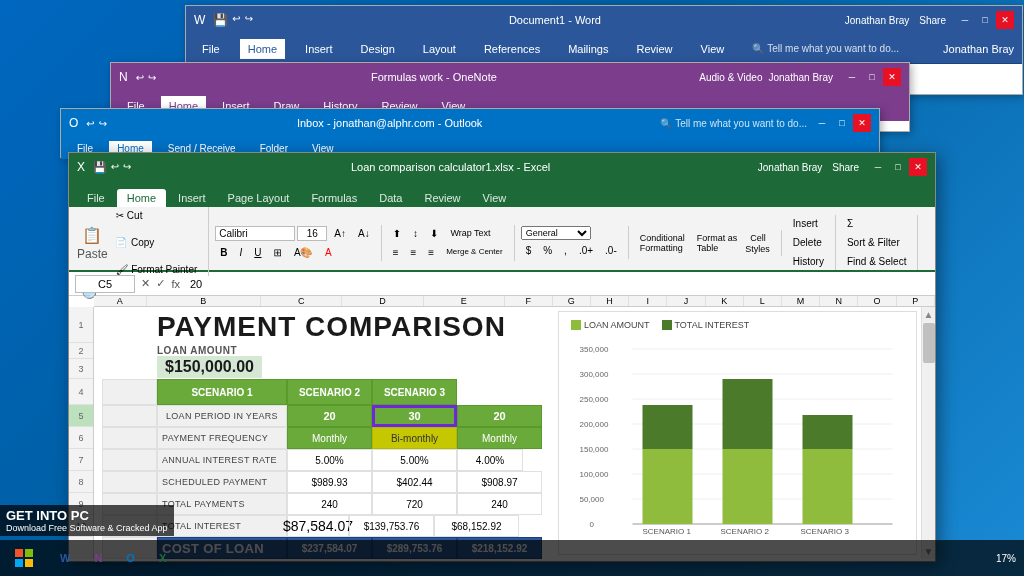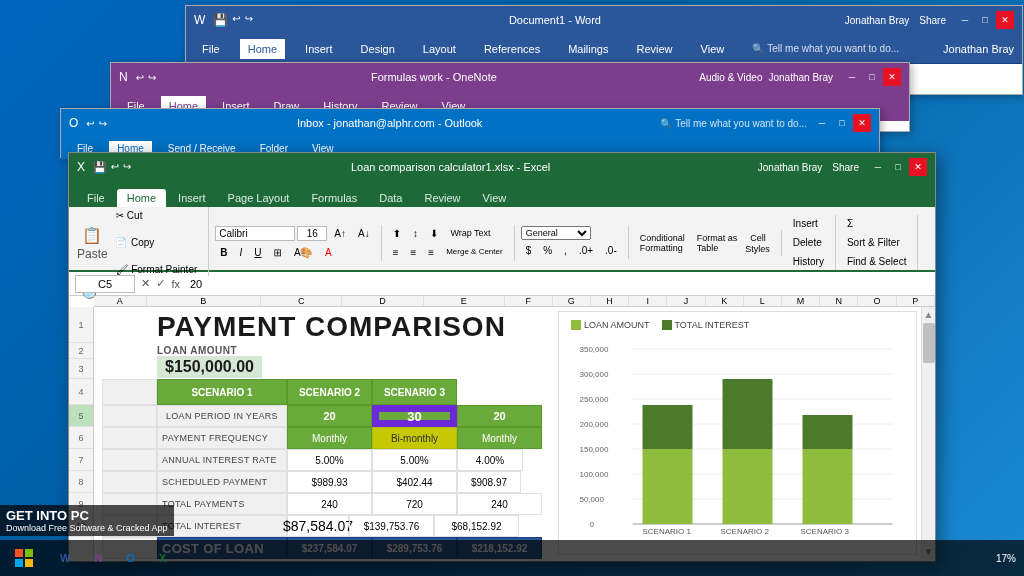--- a/index.html
+++ b/index.html
@@ -699,21 +699,21 @@
               </div>
               <div style="width:85px;background:#6aaa3a;color:white;display:flex;align-items:center;justify-content:center;font-size:10px;font-weight:bold;border:1px solid #5a9a2a;">
                 <span>SCENARIO 3</span>
               </div>
             </div>
 
             <div style="height:22px;display:flex;align-items:stretch;">
               <div style="width:55px;background:#f0f0f0;border:1px solid #e0e0e0;"></div>
               <div class="row-label" style="width:130px;display:flex;align-items:center;padding:0 8px;border:1px solid #e0e0e0;">LOAN PERIOD IN YEARS</div>
               <div style="width:85px;background:#6aaa3a;color:white;display:flex;align-items:center;justify-content:center;font-size:11px;font-weight:bold;border:1px solid #5a9a2a;">20</div>
-              <div style="width:85px;background:#6aaa3a;color:white;display:flex;align-items:center;justify-content:center;font-size:13px;font-weight:bold;border:7px solid #6d28d9;">30</div>
+              <div style="width:85px;background:#6aaa3a;color:white;display:flex;align-items:center;justify-content:center;font-size:11px;font-weight:bold;border:3px solid #6d28d9;">30</div>
               <div style="width:85px;background:#6aaa3a;color:white;display:flex;align-items:center;justify-content:center;font-size:11px;font-weight:bold;border:1px solid #5a9a2a;">20</div>
             </div>
 
             <div style="height:22px;display:flex;align-items:stretch;">
               <div style="width:55px;background:#f0f0f0;border:1px solid #e0e0e0;"></div>
               <div class="row-label" style="width:130px;display:flex;align-items:center;padding:0 4px;border:1px solid #e0e0e0;">PAYMENT FREQUENCY</div>
               <div style="width:85px;background:#6aaa3a;color:white;display:flex;align-items:center;justify-content:center;font-size:10px;border:1px solid #5a9a2a;">Monthly</div>
               <div style="width:85px;background:#c5c800;color:#333;display:flex;align-items:center;justify-content:center;font-size:10px;border:1px solid #b5b800;">Bi-monthly</div>
               <div style="width:85px;background:#6aaa3a;color:white;display:flex;align-items:center;justify-content:center;font-size:10px;border:1px solid #5a9a2a;">Monthly</div>
             </div>
@@ -724,21 +724,21 @@
               <div style="width:85px;display:flex;align-items:center;justify-content:center;font-size:10px;border:1px solid #e0e0e0;">5.00%</div>
               <div style="width:85px;display:flex;align-items:center;justify-content:center;font-size:10px;border:1px solid #e0e0e0;">5.00%</div>
               <div style="width:66px;display:flex;align-items:center;justify-content:center;font-size:10px;border:1px solid #e0e0e0;">4.00%</div>
             </div>
 
             <div style="height:22px;display:flex;align-items:stretch;">
               <div style="width:55px;background:#f0f0f0;border:1px solid #e0e0e0;"></div>
               <div class="row-label" style="width:130px;display:flex;align-items:center;padding:0 4px;border:1px solid #e0e0e0;">SCHEDULED PAYMENT</div>
               <div style="width:85px;display:flex;align-items:center;justify-content:center;font-size:10px;border:1px solid #e0e0e0;">$989.93</div>
               <div style="width:85px;display:flex;align-items:center;justify-content:center;font-size:10px;border:1px solid #e0e0e0;">$402.44</div>
-              <div style="width:64px;display:flex;align-items:center;justify-content:center;font-size:10px;border:1px solid #e0e0e0;">$908.97</div>
+              <div style="width:85px;display:flex;align-items:center;justify-content:center;font-size:10px;border:1px solid #e0e0e0;">$908.97</div>
             </div>
 
             <div style="height:22px;display:flex;align-items:stretch;">
               <div style="width:55px;background:#f0f0f0;border:1px solid #e0e0e0;"></div>
               <div class="row-label" style="width:130px;display:flex;align-items:center;padding:0 4px;border:1px solid #e0e0e0;">TOTAL PAYMENTS</div>
               <div style="width:85px;display:flex;align-items:center;justify-content:center;font-size:10px;border:1px solid #e0e0e0;">240</div>
               <div style="width:85px;display:flex;align-items:center;justify-content:center;font-size:10px;border:1px solid #e0e0e0;">720</div>
               <div style="width:85px;display:flex;align-items:center;justify-content:center;font-size:10px;border:1px solid #e0e0e0;">240</div>
             </div>
 

